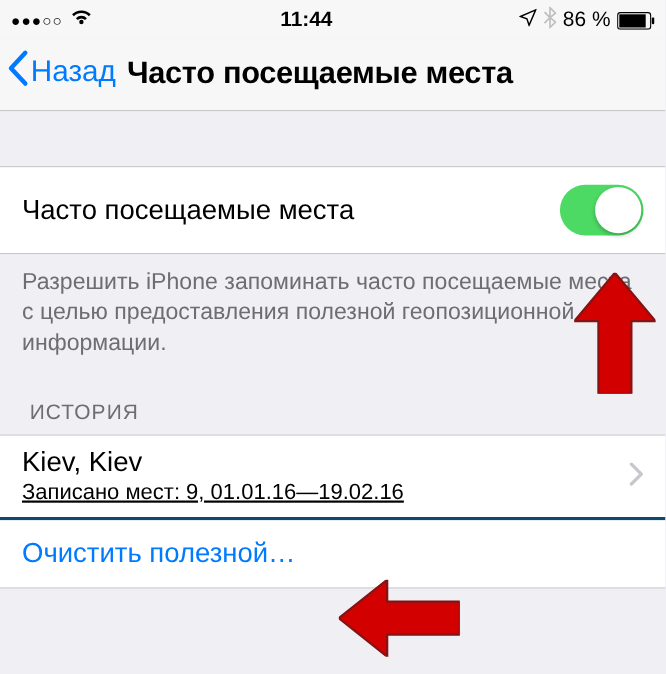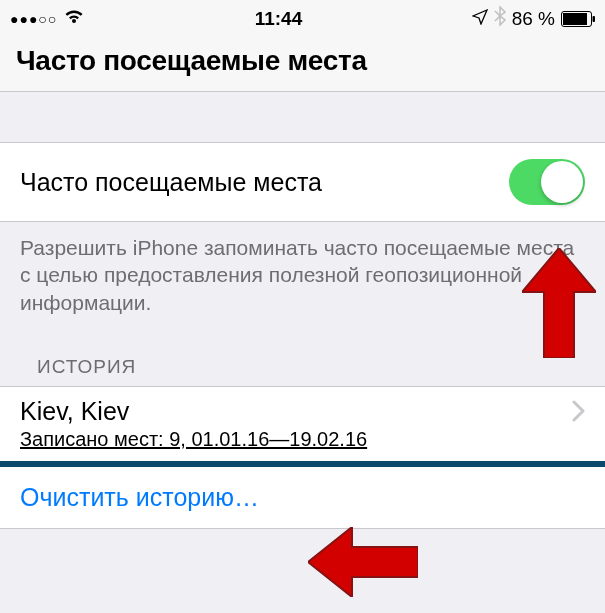--- a/index.html
+++ b/index.html
@@ -82,31 +82,32 @@
       background: #fff;
       box-shadow: 0 2px 4px rgba(0,0,0,0.25);
     }
     .footer-text {
       padding: 12px 20px 18px;
       font-size: 21px;
       line-height: 1.3;
       color: #6d6d72;
     }
     .section-header {
-      padding: 22px 37px 8px;
+      padding: 22px 27px 8px;
       font-size: 19px;
       letter-spacing: 1px;
       color: #6d6d72;
       text-transform: uppercase;
     }
     .history-cell {
       background: #fff;
       border-top: 1px solid #c8c7cc;
-      border-bottom: 6px solid #0c4a6e;
-      display: flex;
+      border-bottom: 3px solid #0c4a6e;
+      display: flex;
+      align-items: center;
       padding: 10px 20px;
     }
     .history-text { flex: 1; }
     .history-title { font-size: 25px; color: #000; }
     .history-sub { font-size: 20px; color: #000; margin-top: 2px; text-decoration: underline; }
     .disclosure {
       color: #c7c7cc;
       font-size: 28px;
     }
     .clear-cell {
@@ -157,20 +158,28 @@
       <svg width="34" height="16" viewBox="0 0 34 16">
           <rect x="0.5" y="0.5" width="30" height="15" rx="2.5" fill="none" stroke="#000"></rect>
           <rect x="2" y="2" width="24" height="12" fill="#000"></rect>
           <rect x="31.5" y="5" width="2.5" height="6" rx="1" fill="#000"></rect>
         </svg>
     </span>
   </div>
 </div>
 
 <div class="nav-bar">
+  <div class="back-btn">
+    <span class="chevron-left">
+      <svg width="20" height="34" viewBox="0 0 20 34">
+          <path d="M17 3L4 17l13 14" fill="none" stroke="#007aff" stroke-width="4" stroke-linecap="round" stroke-linejoin="round"></path>
+        </svg>
+    </span>
+    <span>Назад</span>
+  </div>
   <div class="nav-title">Часто посещаемые места</div>
 </div>
 
 <div class="spacer"></div>
 
 <div class="cell">
   <div class="cell-label">Часто посещаемые места</div>
   <div class="toggle">
     <div class="toggle-knob"></div>
   </div>
@@ -185,21 +194,21 @@
     <div class="history-title">Kiev, Kiev</div>
     <div class="history-sub">Записано мест: 9, 01.01.16—19.02.16</div>
   </div>
   <div class="disclosure">
     <svg width="14" height="22" viewBox="0 0 14 22">
         <path d="M3 2l9 9-9 9" fill="none" stroke="#c7c7cc" stroke-width="3" stroke-linecap="round" stroke-linejoin="round"></path>
       </svg>
   </div>
 </div>
 
-<div class="clear-cell">Очистить историю…</div>
+<div class="clear-cell">Очистить полезной…</div>
 
 <div class="arrow" style="top:248px; left:522px;">
   <svg width="74" height="110" viewBox="0 0 74 110">
     <path d="M37 0 L74 44 L52 44 L52 110 L22 110 L22 44 L0 44 Z" fill="#d30000" stroke="#861313" stroke-width="2" stroke-linejoin="round"></path>
   </svg>
 </div>
 
 <div class="arrow" style="top:527px; left:308px;">
   <svg width="110" height="70" viewBox="0 0 110 70">
     <path d="M0 35 L44 0 L44 20 L110 20 L110 50 L44 50 L44 70 Z" fill="#d30000" stroke="#861313" stroke-width="2" stroke-linejoin="round"></path>

